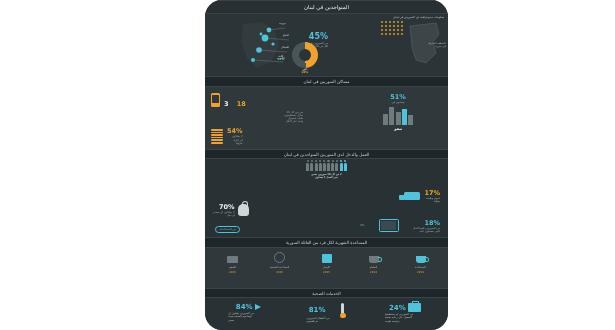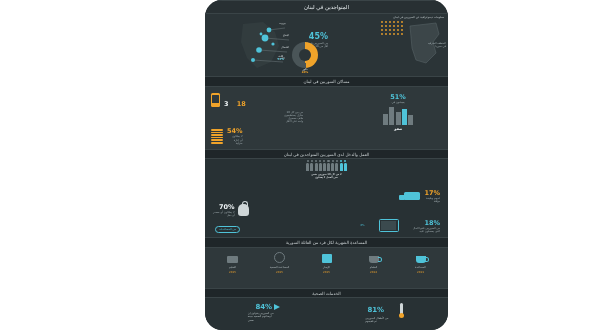--- a/index.html
+++ b/index.html
@@ -279,20 +279,29 @@
           <div class="yr">2015</div>
         </div>
       </div>
     </div>
 
     <div class="band hdr">الخدمات الصحية</div>
 
     <div class="band darker" style="height:44px">
       <div class="lastgrid">
         <div class="lcell">
+          <div class="row center" style="gap:2px">
+            <div class="brief"></div>
+            <div class="big">24%</div>
+          </div>
+          <div class="sub" style="white-space:pre-line">من السوريين لم يستطيعوا
+الحصول على رعاية صحية</div>
+          <div class="sub teal">مراجعة طبيب</div>
+        </div>
+        <div class="lcell">
           <div class="row center" style="gap:16px">
             <div class="thermo"></div>
             <div class="big">81%</div>
           </div>
           <div class="sub" style="white-space:pre-line">من الأطفال السوريين
 تم تلقيحهم</div>
         </div>
         <div class="lcell">
           <div class="row center" style="gap:2px">
             <div class="bird"></div>

